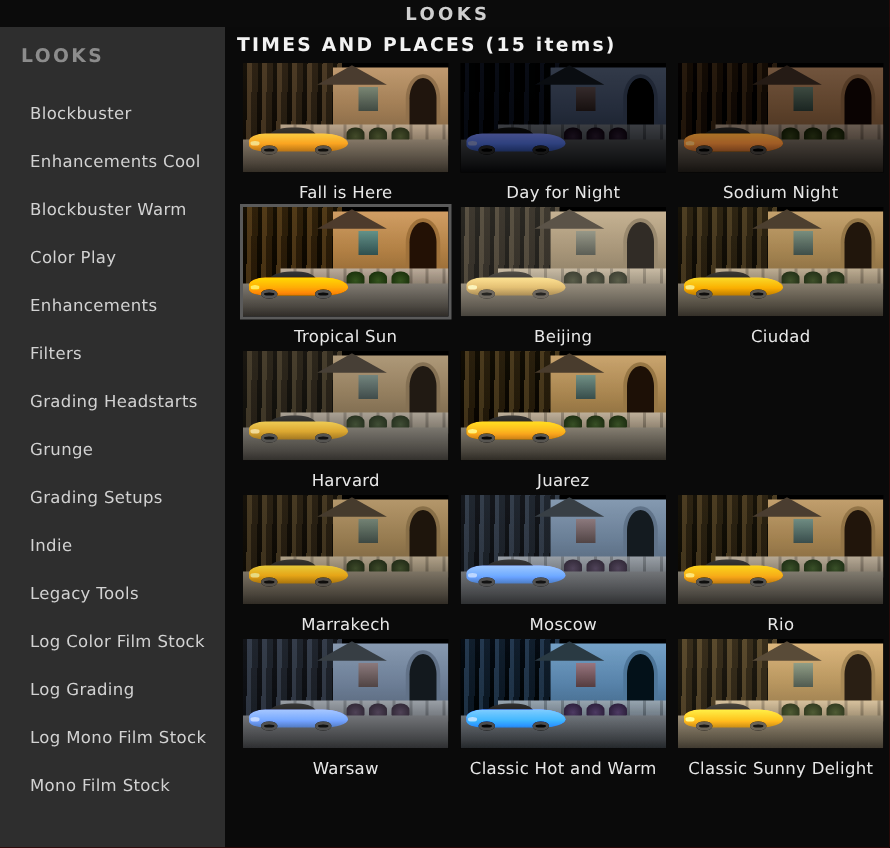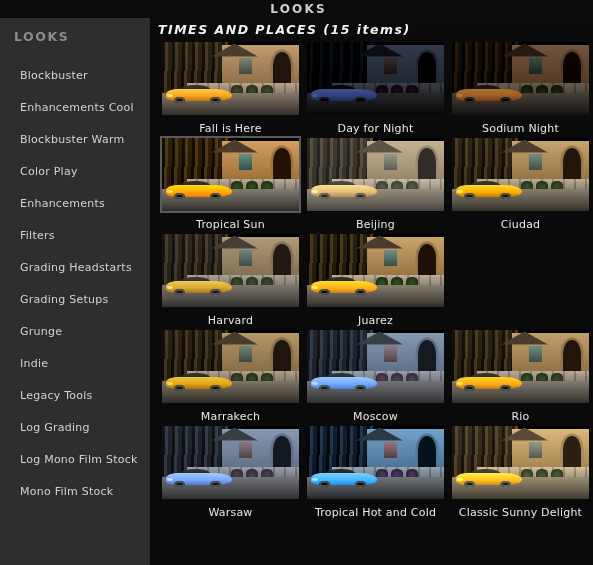--- a/index.html
+++ b/index.html
@@ -76,21 +76,20 @@
     width: 443px; height: 547px;
     background: #0a0a0a;
     overflow: hidden;
   }
   #content-header {
     height: 24px;
     display: flex;
     align-items: center;
     padding-left: 8px;
     background: #0a0a0a;
-    font-style: italic;
   }
   #content-header .ch-text {
     color: #f2f2f2;
     font-size: 12.5px;
     font-weight: 700;
     letter-spacing: 1.5px;
     line-height: 1;
   }
 
   #grid {
@@ -272,30 +271,33 @@
         <div class="sb-item">
           <span class="sb-label">Enhancements</span>
         </div>
         <div class="sb-item">
           <span class="sb-label">Filters</span>
         </div>
         <div class="sb-item">
           <span class="sb-label">Grading Headstarts</span>
         </div>
         <div class="sb-item">
+          <span class="sb-label">Grunge</span>
+        </div>
+        <div class="sb-item">
           <span class="sb-label">Grading Setups</span>
         </div>
         <div class="sb-item">
-          <span class="sb-label">Grunge</span>
-        </div>
-        <div class="sb-item">
           <span class="sb-label">Indie</span>
         </div>
         <div class="sb-item">
           <span class="sb-label">Legacy Tools</span>
+        </div>
+        <div class="sb-item">
+          <span class="sb-label">Log Color Film Stock</span>
         </div>
         <div class="sb-item">
           <span class="sb-label">Log Grading</span>
         </div>
         <div class="sb-item">
           <span class="sb-label">Log Mono Film Stock</span>
         </div>
         <div class="sb-item">
           <span class="sb-label">Mono Film Stock</span>
         </div>
@@ -619,21 +621,21 @@
                 <div class="sc-ground"></div>
                 <div class="sc-car">
                   <div class="cabin"></div>
                   <div class="body"></div>
                   <div class="lamp"></div>
                   <div class="wheel w1"></div>
                   <div class="wheel w2"></div>
                 </div>
               </div>
             </div>
-            <div class="caption">Tropical Hot and Cold</div>
+            <div class="caption">Classic Hot and Warm</div>
           </div>
           <div class="cell">
             <div class="thumb-wrap">
               <div class="scene" style="filter: sepia(0.4) saturate(1.35) contrast(1) brightness(1.08);">
                 <div class="sc-trees"></div>
                 <div class="sc-house"></div>
                 <div class="sc-roof"></div>
                 <div class="sc-window"></div>
                 <div class="sc-arch"></div>
                 <div class="sc-wall"></div>

